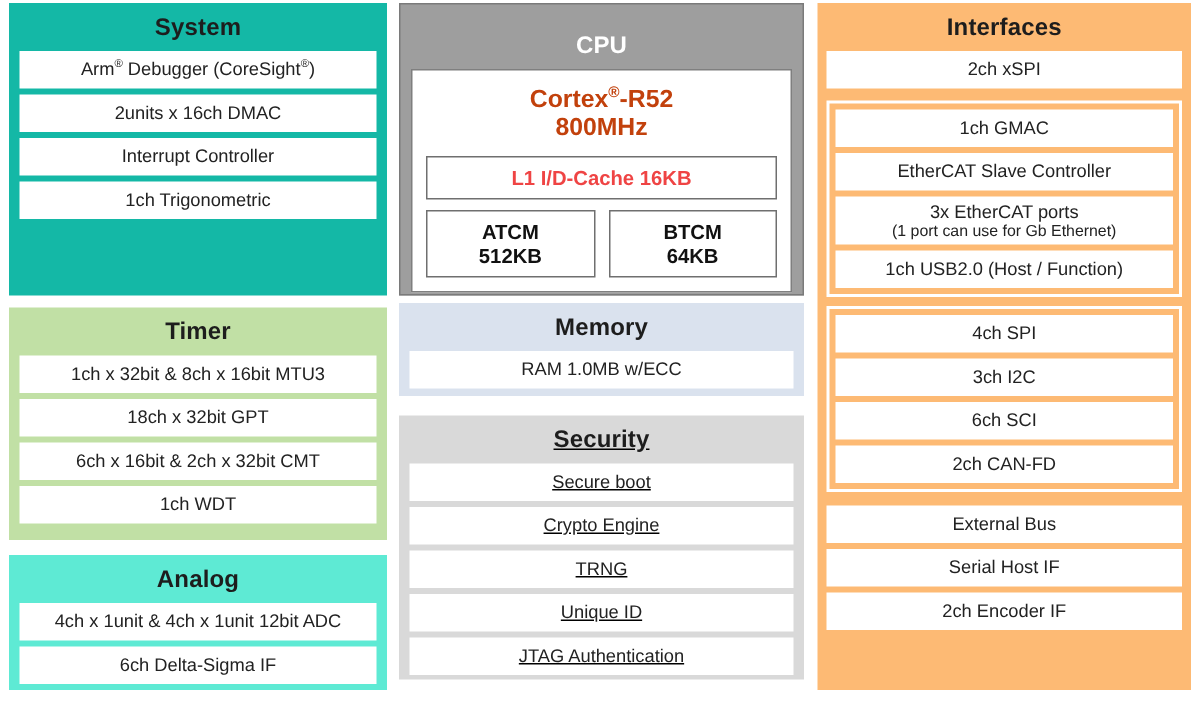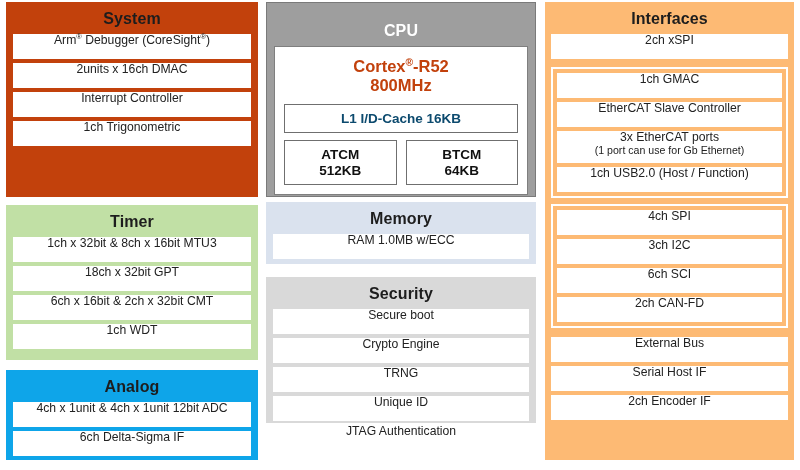--- a/index.html
+++ b/index.html
@@ -34,33 +34,34 @@
     background:#ffffff;
     color:#222222;
     font-size:12.2px;
     line-height:13px;
     text-align:center;
     margin-bottom:4px;
     height:25px;
     display:flex;
     flex-direction:column;
     align-items:center;
+    justify-content:center;
     box-sizing:border-box;
   }
   .item.tall{height:32px;}
   .item .sub{
     font-size:10.6px;
     line-height:12px;
     display:block;
   }
 
   
-  .t-system{background:#c2410c;}
+  .t-system{background:#14b8a6;}
   .t-timer{background:#c1e0a5;}
-  .t-analog{background:#0ea5e9;}
+  .t-analog{background:#5eead4;}
   .t-cpu{background:#9e9e9e;border:1px solid #7a7a7a;}
   .t-memory{background:#dae2ee;}
   .t-security{background:#d9d9d9;}
   .t-interfaces{background:#fdba74;}
 
   
   .cpu-inner{
     background:#ffffff;
     border:1px solid #7f7f7f;
     box-sizing:border-box;
@@ -72,21 +73,21 @@
     font-weight:bold;
     font-size:16.5px;
     line-height:19px;
     color:#c2410c;
     padding:3px 0 9px 0;
   }
   .cpu-cache{
     border:1px solid #6f6f6f;
     height:29px;
     display:flex;align-items:center;justify-content:center;
-    font-weight:bold;font-size:13.5px;color:#0c4a6e;
+    font-weight:bold;font-size:13.5px;color:#ef4444;
     margin-bottom:7px;
     box-sizing:border-box;
   }
   .cpu-tcm-row{display:flex;gap:9px;}
   .cpu-tcm{
     flex:1;
     border:1px solid #6f6f6f;
     height:45px;
     display:flex;flex-direction:column;
     align-items:center;justify-content:center;
@@ -152,21 +153,21 @@
         </div>
       </div>
     </div>
   </div>
 
   <div class="block t-memory" style="left:266px;top:202px;width:270px;height:62px;">
     <div class="block-title">Memory</div>
     <div class="item">RAM 1.0MB w/ECC</div>
   </div>
 
-  <div class="block t-security" style="left:266px;top:277px;width:270px;height:146px;">
+  <div class="block t-security" style="left:266px;top:277px;width:270px;height:176px;text-decoration:underline;">
     <div class="block-title">Security</div>
     <div class="item">Secure boot</div>
     <div class="item">Crypto Engine</div>
     <div class="item">TRNG</div>
     <div class="item">Unique ID</div>
     <div class="item">JTAG Authentication</div>
   </div>
 
   <div class="block t-interfaces" style="left:545px;top:2px;width:249px;height:458px;padding:0 6px;">
     <div class="block-title">Interfaces</div>

